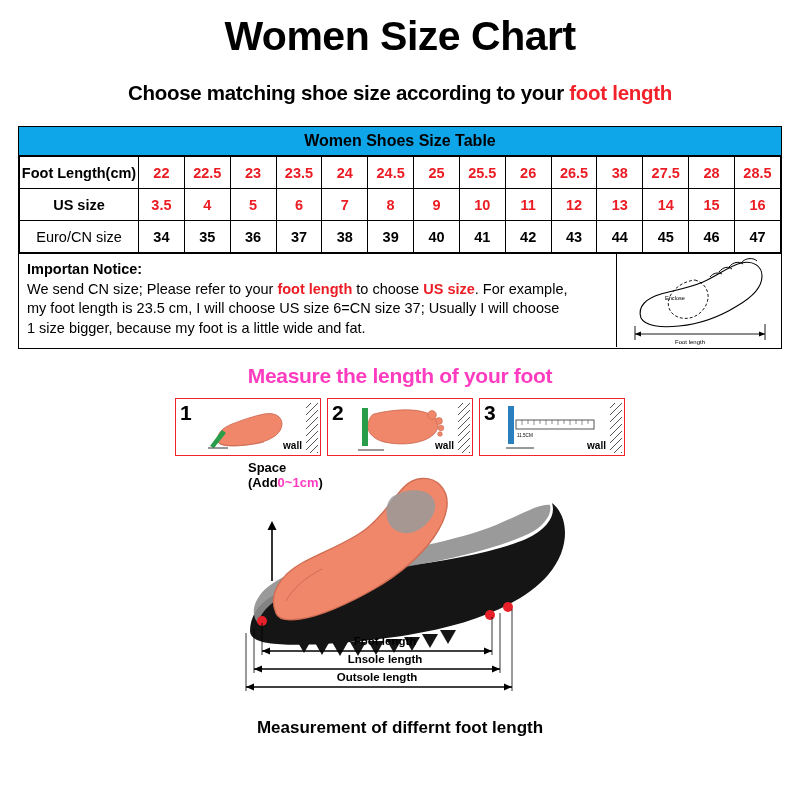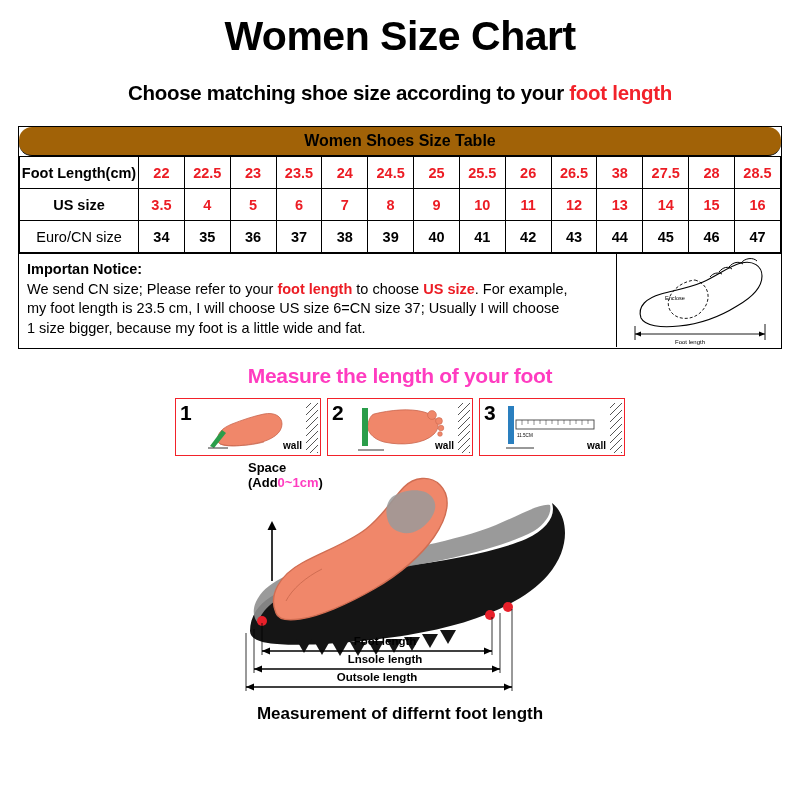--- a/index.html
+++ b/index.html
@@ -23,21 +23,21 @@
   .sub-title .hl{color:#f2222a;}
 
   
   .table-wrap{margin:21px 18px 0 18px;border:1px solid #000;}
   table.sizes{border-collapse:collapse;width:100%;table-layout:fixed;}
   table.sizes td{
     border:1px solid #000;text-align:center;height:31px;
     font-size:14.5px;font-weight:bold;padding:0;
   }
   .tbl-head{
-    background:#a16207;font-size:16px;font-weight:bold;height:28px;border-radius:13px;
+    background:#0ea5e9;font-size:16px;font-weight:bold;height:28px;
   }
   .lbl-col{width:118px;font-size:14.5px;font-weight:bold;}
   .red{color:#ec1c24;}
   .euro-row td{font-weight:normal;font-size:14.5px;}
   .lbl-col.euro{font-weight:normal;}
 
   
   .notice{
     margin:0 18px;border:1px solid #000;border-top:none;
     position:relative;height:95px;box-sizing:border-box;
@@ -82,21 +82,21 @@
   }
   .space-lbl{
     position:absolute;left:248px;top:-2px;font-size:13px;font-weight:bold;
     line-height:1.15;
   }
   .space-lbl .pink{color:#ff3cc0;}
   .dim-lbl{
     position:absolute;font-size:11.5px;font-weight:bold;text-align:center;
   }
   .caption{
-    text-align:center;font-size:17px;font-weight:bold;margin-top:6px;
+    text-align:center;font-size:17px;font-weight:bold;margin-top:20px;
   }
 </style>
 </head>
 <body>
 
 <div class="page">
 
   <div class="main-title">Women Size Chart</div>
 
   <div class="sub-title">

